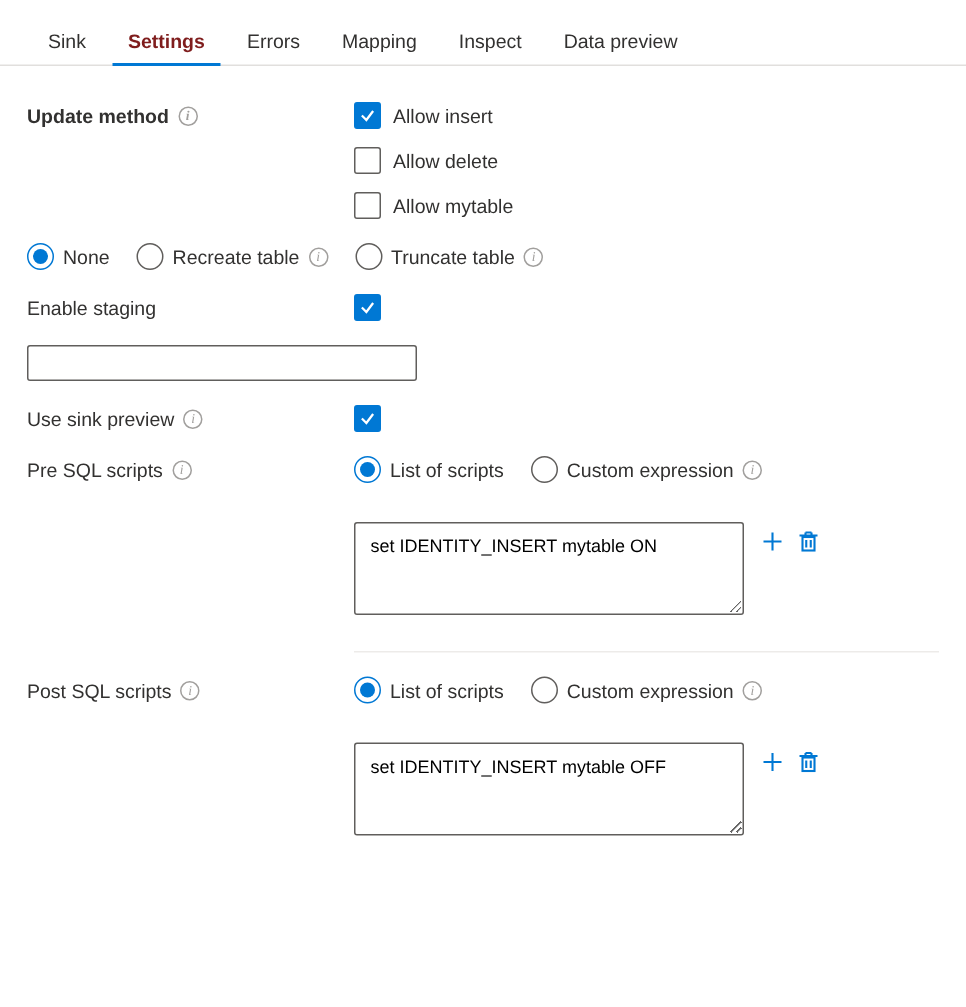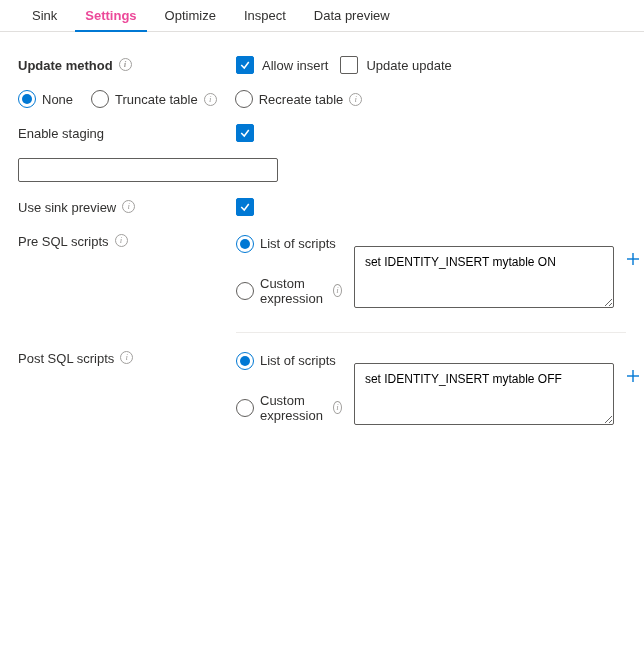--- a/index.html
+++ b/index.html
@@ -15,24 +15,25 @@
     display: flex;
     gap: 0;
     border-bottom: 1px solid #e1dfdd;
     padding: 0 18px;
   }
   .tab {
     padding: 8px 14px 8px 14px;
     cursor: pointer;
     color: #323130;
     position: relative;
+    margin-top: 12px;
   }
   .tab.active {
     font-weight: 600;
-    color: #ec4899;
+    color: #7f1d1d;
   }
   .tab.active::after {
     content: "";
     position: absolute;
     left: 4px; right: 4px; bottom: -1px;
     height: 2px;
     background: #0078d4;
   }
   .form {
     padding: 18px 18px 40px 18px;
@@ -40,29 +41,29 @@
   .row {
     display: flex;
     align-items: flex-start;
     padding: 6px 0;
   }
   .row.tall { padding-top: 10px; }
   .label-col {
     width: 218px;
     flex-shrink: 0;
     display: flex;
-    align-items: flex-start;
+    align-items: center;
     gap: 6px;
     padding-top: 2px;
   }
   .label-col.bold { font-weight: 600; }
   .control-col {
     flex: 1;
     display: flex;
-    flex-direction: row;
+    flex-direction: column;
     gap: 12px;
   }
   .hstack { display: flex; align-items: center; gap: 18px; flex-wrap: wrap; }
   .chk-item { display: flex; align-items: center; gap: 8px; }
   .radio-item { display: flex; align-items: center; gap: 6px; }
   .info-icon {
     width: 13px; height: 13px;
     border: 1px solid #a19f9d;
     border-radius: 50%;
     display: inline-flex;
@@ -153,21 +154,22 @@
     border-top: 1px solid #edebe9;
     margin: 18px 0 10px 218px;
   }
 </style>
 </head>
 <body>
 
 <div class="tabs">
   <div class="tab">Sink</div>
   <div class="tab active">Settings</div>
-  <div class="tab">Optimize</div>
+  <div class="tab">Errors</div>
+  <div class="tab">Mapping</div>
   <div class="tab">Inspect</div>
   <div class="tab">Data preview</div>
 </div>
 
 <div class="form">
 
   <div class="row">
     <div class="label-col bold">
       <span>Update method</span>
       <span class="info-icon"></span>
@@ -176,40 +178,44 @@
       <div class="chk-item">
         <span class="chk checked">
             <svg viewBox="0 0 16 16">
               <polyline points="3,8 7,12 13,4"></polyline>
             </svg>
           </span>
         <span>Allow insert</span>
       </div>
       <div class="chk-item">
         <span class="chk"></span>
-        <span>Update update</span>
+        <span>Allow delete</span>
+      </div>
+      <div class="chk-item">
+        <span class="chk"></span>
+        <span>Allow mytable</span>
       </div>
     </div>
   </div>
 
   <div class="row tall">
     <div class="control-col">
       <div class="hstack">
         <div class="radio-item">
           <span class="rdo selected"></span>
           <span>None</span>
         </div>
         <div class="radio-item">
           <span class="rdo"></span>
+          <span>Recreate table</span>
+          <span class="info-icon"></span>
+        </div>
+        <div class="radio-item">
+          <span class="rdo"></span>
           <span>Truncate table</span>
-          <span class="info-icon"></span>
-        </div>
-        <div class="radio-item">
-          <span class="rdo"></span>
-          <span>Recreate table</span>
           <span class="info-icon"></span>
         </div>
       </div>
     </div>
   </div>
 
   <div class="row tall">
     <div class="label-col">
       <span>Enable staging</span>
     </div>

